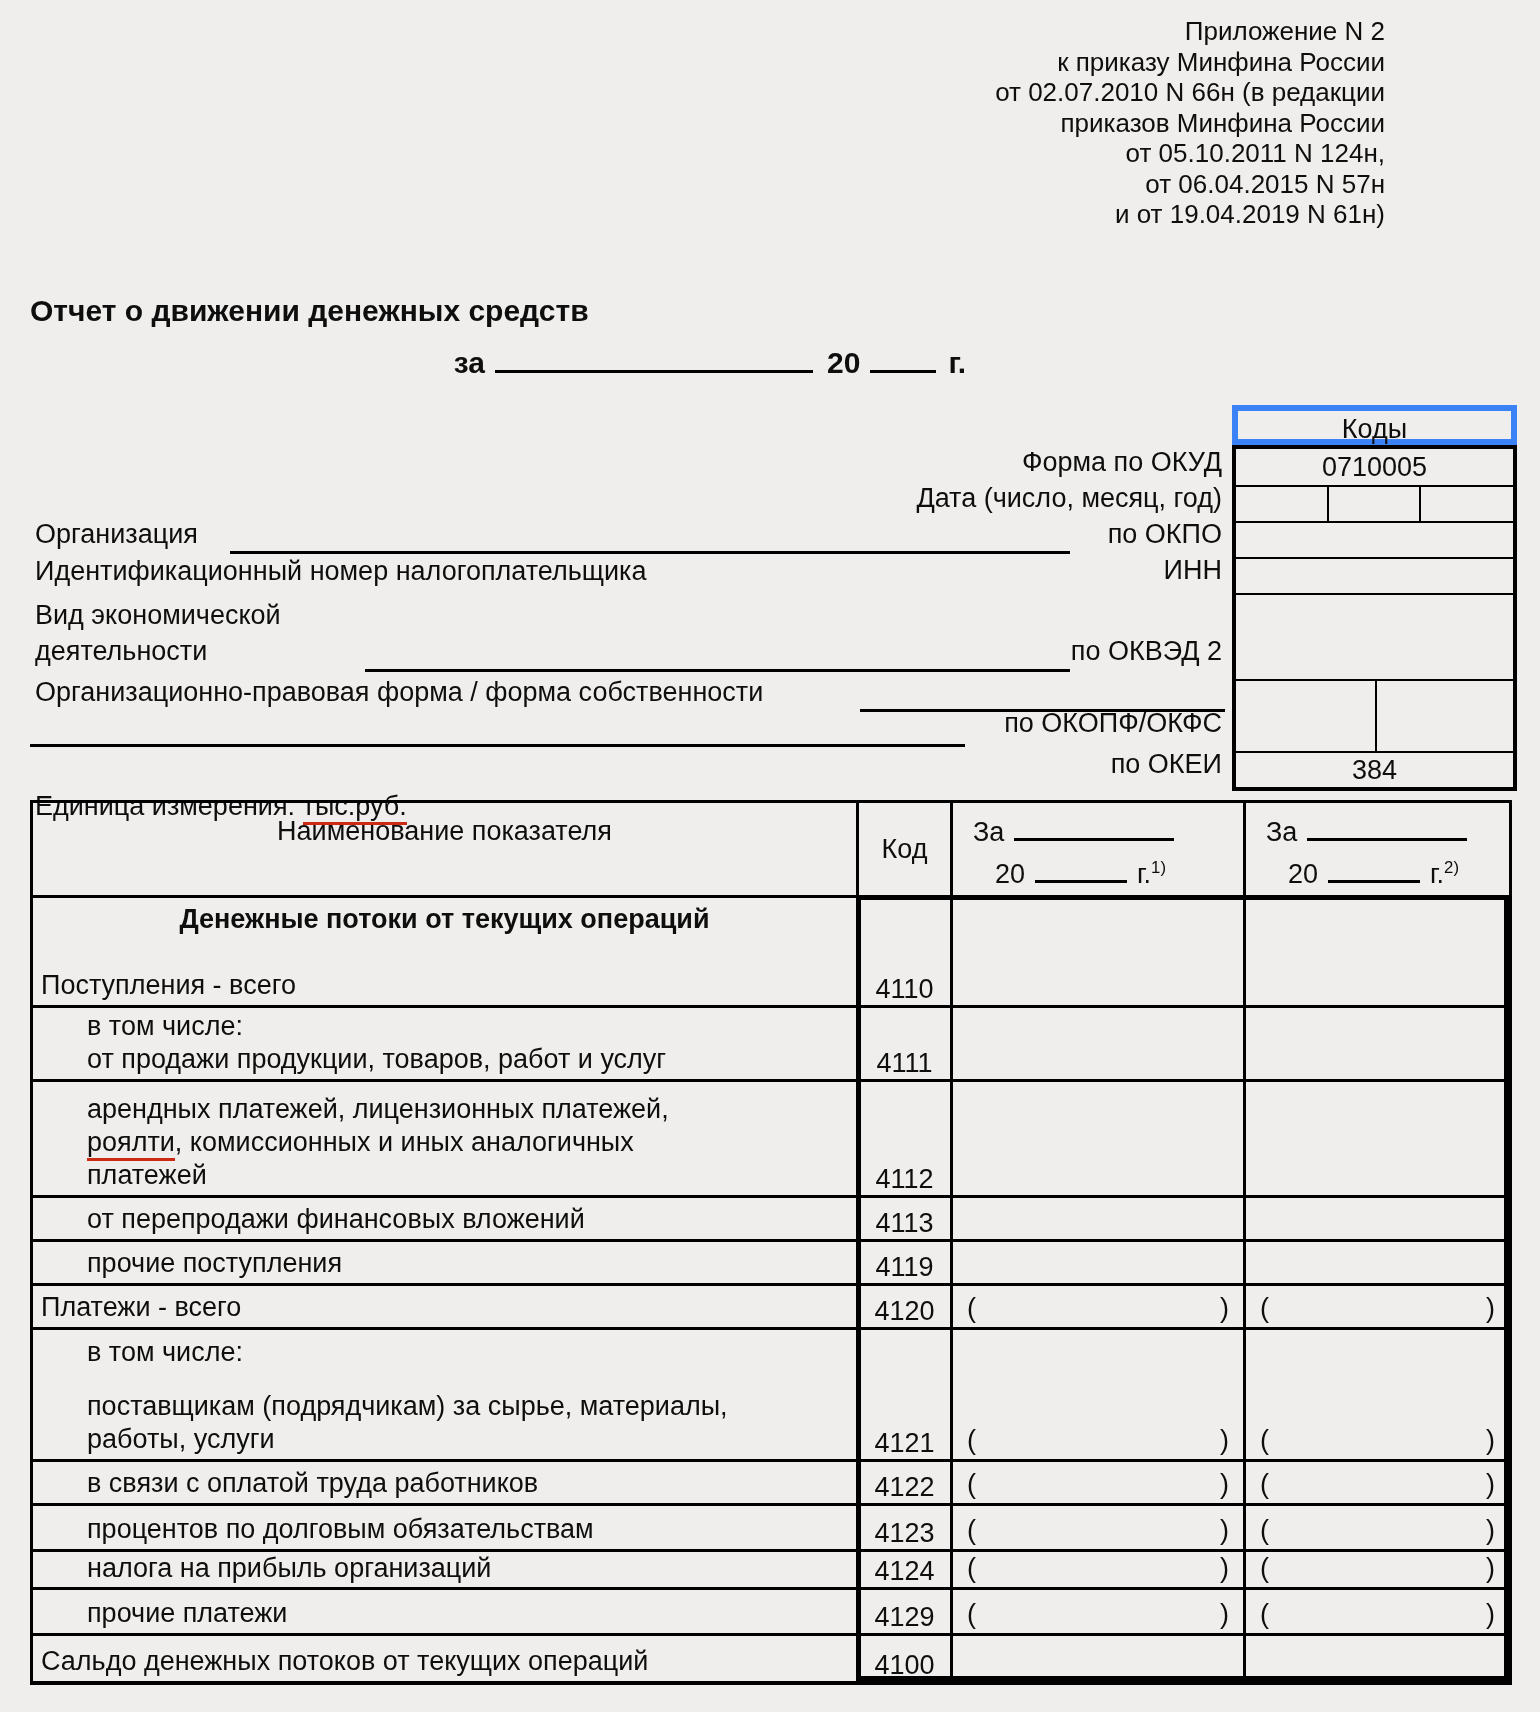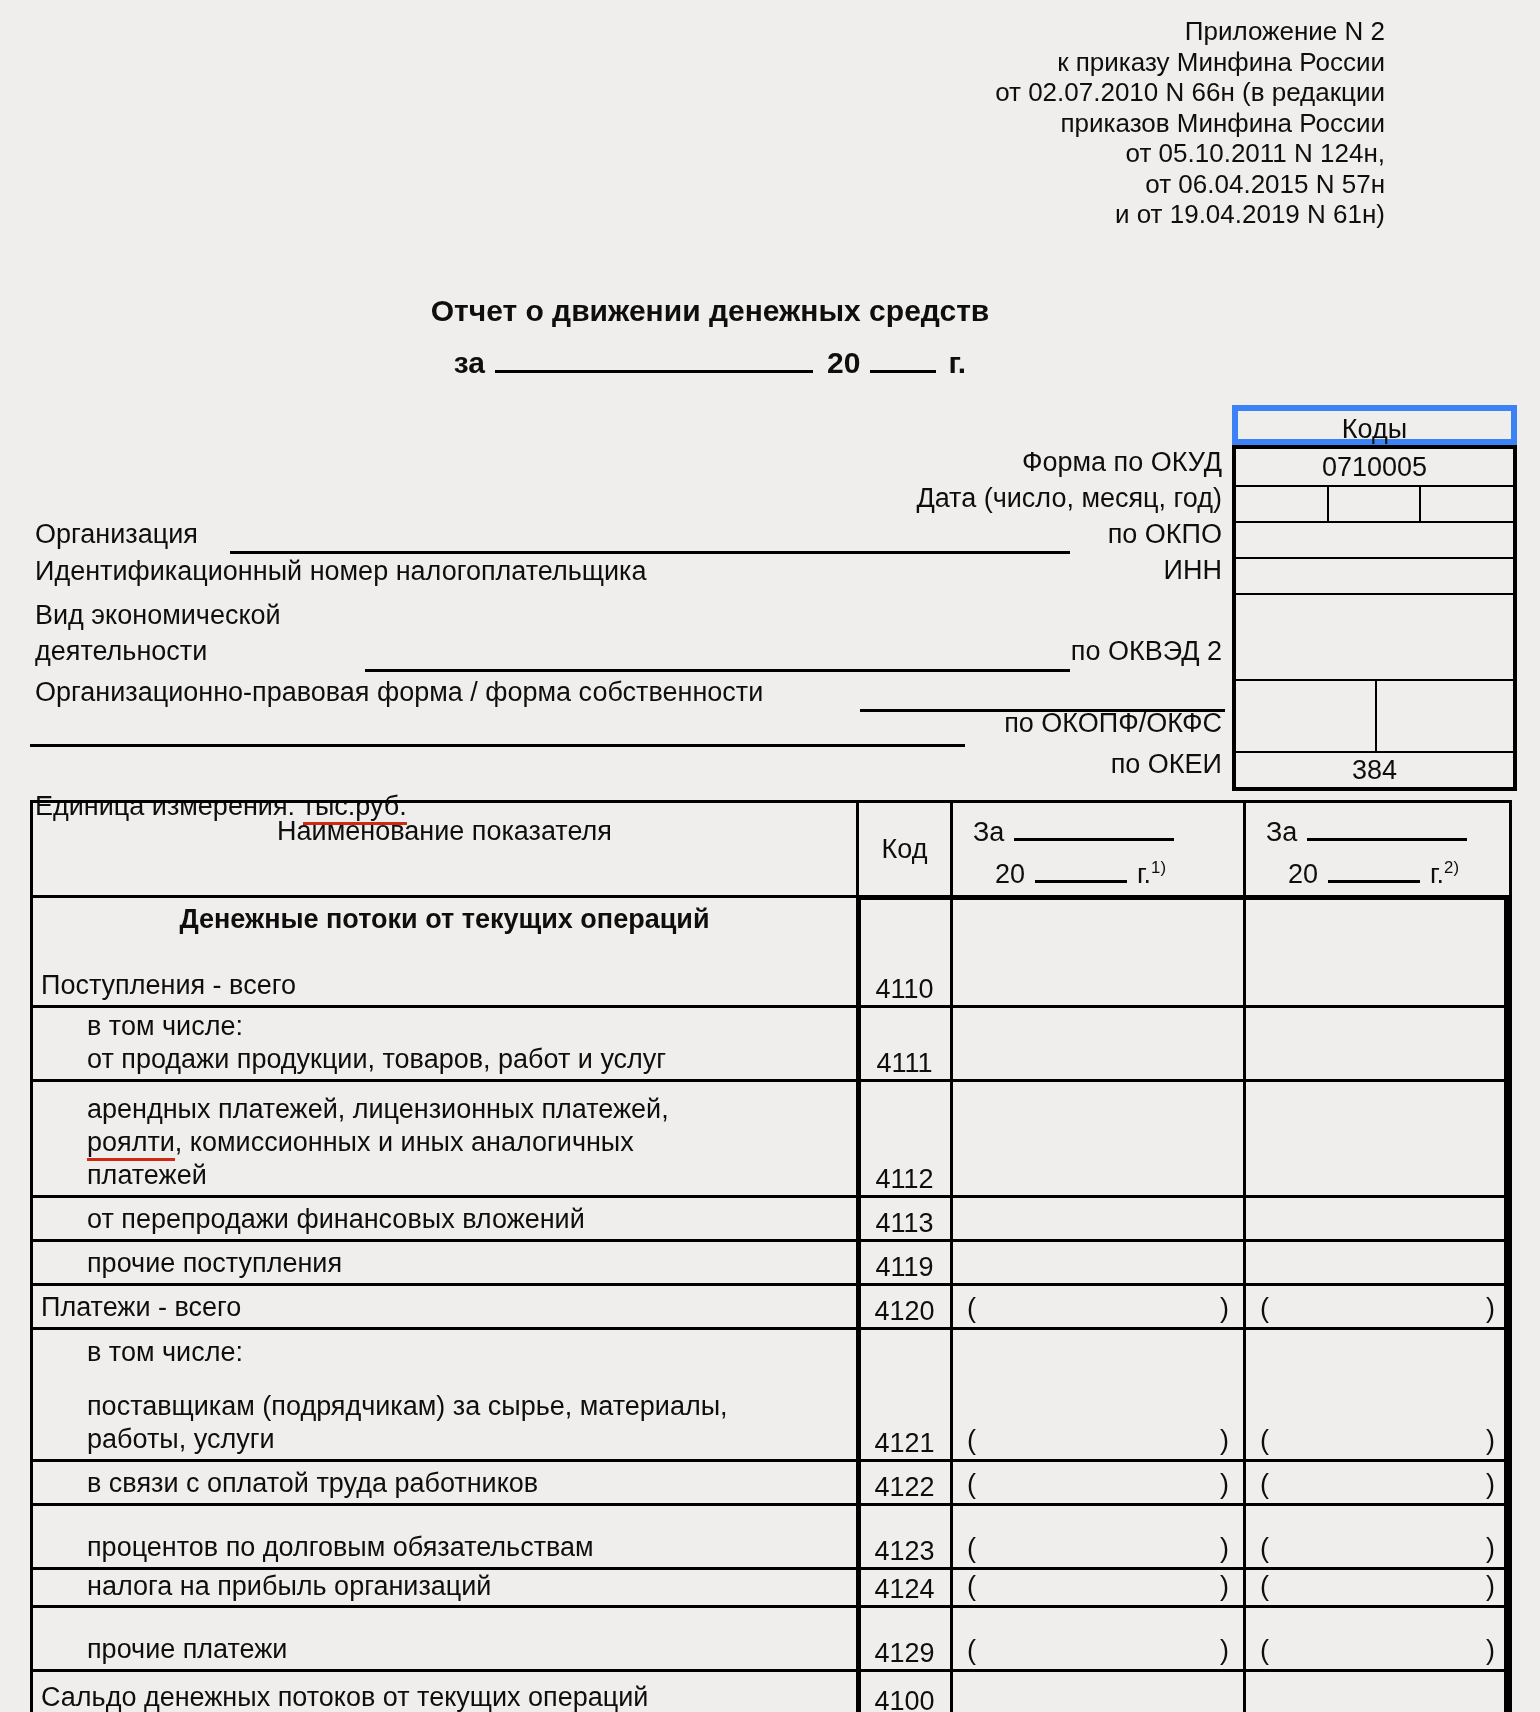--- a/index.html
+++ b/index.html
@@ -11,21 +11,21 @@
     position:relative;
     font-size:27px;
     -webkit-font-smoothing:antialiased;
   }
   .abs { position:absolute; }
 
   
   .note { top:16px; right:155px; text-align:right; line-height:30.5px; font-size:26px; }
 
   
-  .title    { top:294px; left:30px; width:1360px; text-align:center; font-weight:bold; font-size:30px; }
+  .title    { top:294px; left:30px; width:1360px; text-align:left; font-weight:bold; font-size:30px; }
   .subtitle { top:338px; left:30px; width:1360px; text-align:center; font-weight:bold; font-size:30px; }
   .fill { display:inline-block; border-bottom:3px solid #000; height:1.05em; vertical-align:baseline; }
 
   
   .codes-head { left:1232px; top:405px; width:285px; height:40px; border:6px solid #3b82f6;
                 box-sizing:border-box; text-align:center; line-height:36px; }
   .codes-box  { left:1232px; top:445px; width:285px; height:346px; border:4px solid #000;
                 box-sizing:border-box; display:flex; flex-direction:column; }
   .cb-row { position:relative; box-sizing:border-box; border-top:2px solid #000;
             display:flex; align-items:center; justify-content:center; }
@@ -58,21 +58,21 @@
   .hu { display:inline-block; border-bottom:3px solid #000; height:1em; }
   sup { font-size:0.62em; }
 
   .thick-overlay { position:absolute; left:823px; top:92px; right:0; bottom:0;
                    border:5px solid #000; pointer-events:none; }
 
   .section-title { font-weight:bold; text-align:center; padding-top:5px; }
   .bottom-group { margin-top:auto; }
   .ind { padding-left:46px; }
   .h110{height:110px} .h74{height:74px} .h104{height:116px} .h44{height:44px}
-  .h132{height:132px} .h46{height:64px} .h50{height:38px} .h48{height:48px}
+  .h132{height:132px} .h46{height:46px} .h50{height:38px} .h48{height:48px}
   .pb3 { padding-bottom:3px; }
 </style>
 </head>
 <body>
 
 <div class="abs note">
   <div>Приложение N 2</div>
   <div>к приказу Минфина России</div>
   <div>от 02.07.2010 N 66н (в редакции</div>
   <div>приказов Минфина России</div>

